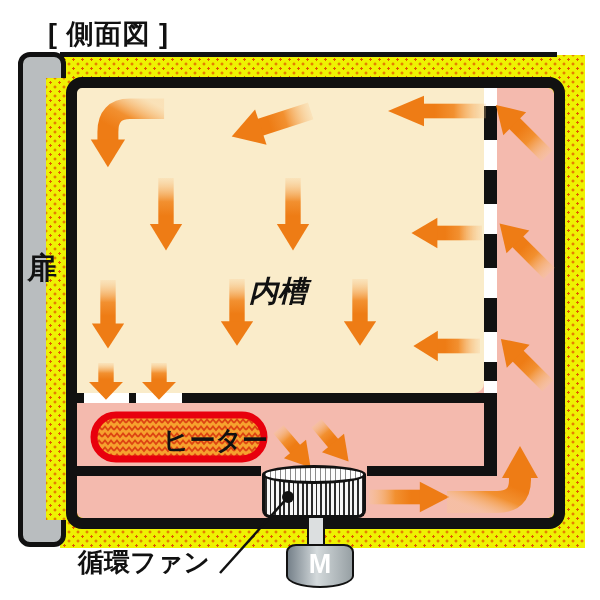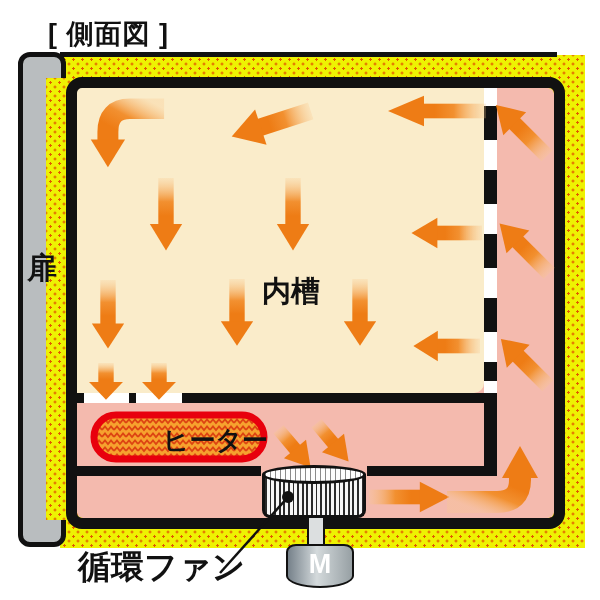--- a/index.html
+++ b/index.html
@@ -57,24 +57,24 @@
       border:2.5px solid #111;border-radius:10px 10px 34px 34px / 8px 8px 12px 12px;}
   #motor-label{left:286px;top:549px;width:68px;text-align:center;
                font-size:27px;font-weight:600;color:#fff;}
   #fan-drum{left:262px;top:474px;width:104px;height:44px;box-sizing:border-box;
       border:3px solid #111;border-top:none;border-radius:0 0 8px 8px;
       background:repeating-linear-gradient(90deg,#2a2a2a 0 1.8px,#f6f6f6 1.8px 4.6px);}
   #fan-top{left:262px;top:465px;width:104px;height:19px;box-sizing:border-box;
       border:3px solid #111;border-radius:50%;
       background:repeating-linear-gradient(90deg,#8a8a8a 0 1.4px,#fdfdfd 1.4px 5px);}
   #leader-dot{left:282px;top:491px;width:12px;height:12px;background:#111;border-radius:50%;}
-  #fan-label{left:78px;top:545px;font-size:33px;}
-
-  
-  #chamber-label{left:262px;top:272px;font-size:29px;}
+  #fan-label{left:78px;top:545px;font-size:26px;}
+
+  
+  #chamber-label{left:249px;top:272px;font-size:29px;font-style:italic;}
 
   .arrow{position:absolute;}
 </style>
 </head>
 <body>
 
 <svg width="0" height="0" style="position:absolute">
   <defs>
     <linearGradient id="ag" x1="0" y1="0" x2="1" y2="0">
       <stop offset="0" stop-color="#f9c98e" stop-opacity="0.25"></stop>

